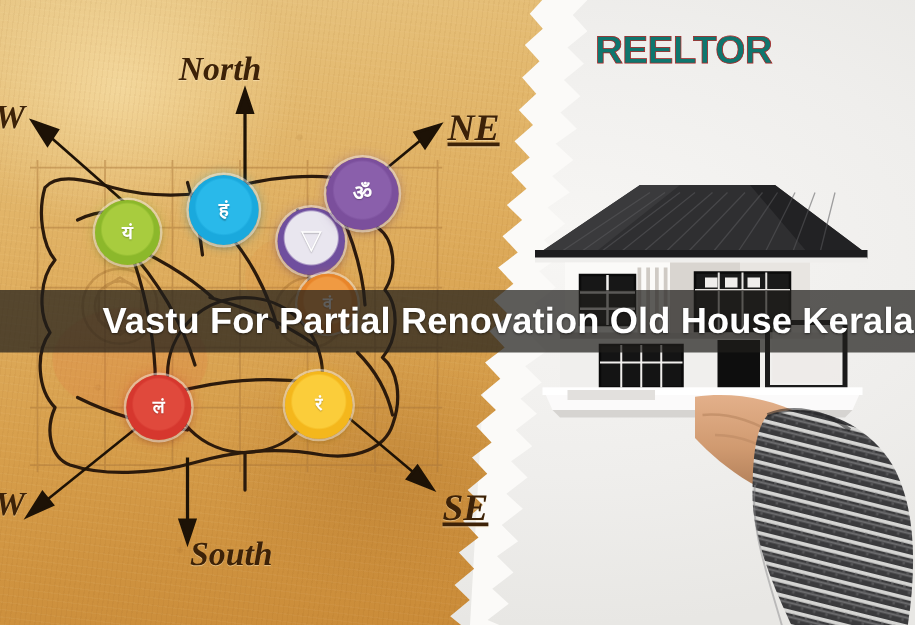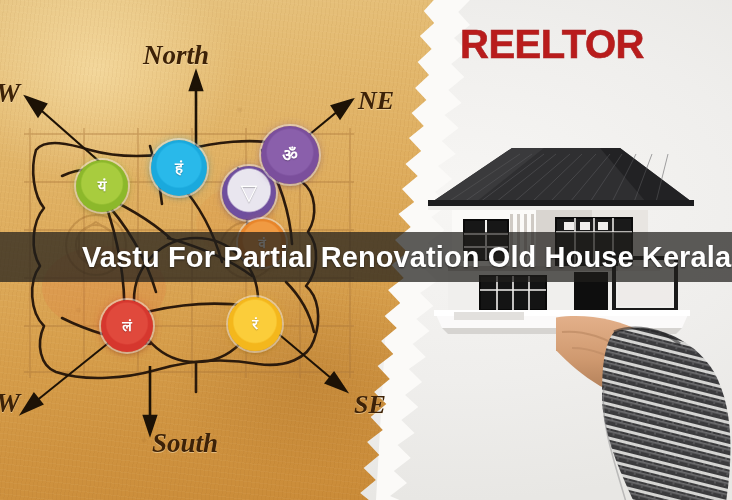--- a/index.html
+++ b/index.html
@@ -86,43 +86,43 @@
     font-family:"Liberation Sans",sans-serif;
     font-weight:700;
     font-size:29px;
     letter-spacing:.1px;
     white-space:nowrap;
     text-shadow:0 1px 2px rgba(0,0,0,.55);
   }
 
   
   .logo{
-    position:absolute;left:460px;top:24px;
+    position:absolute;left:476px;top:24px;
     font-family:"Liberation Sans",sans-serif;
     font-weight:700;
-    font-size:40px;
+    font-size:31px;
     line-height:1;
     letter-spacing:-.5px;
-    color:#b91c1c;
+    color:#0f766e;
     -webkit-text-stroke:.6px #a92222;
   }
 
   
   .dir{
     position:absolute;
     font-family:"Liberation Serif",serif;
     font-style:italic;
     font-weight:700;
     color:#3d2208;
     text-shadow:0 1px 0 rgba(255,238,200,.45);
     white-space:nowrap;
     text-align:right;
   }
   .dir.lg{font-size:27px;}
-  .dir.sm{font-size:26px;}
+  .dir.sm{font-size:30px;text-decoration:underline;}
 </style>
 </head>
 <body>
 
 <div id="stage">
 
   <svg width="0" height="0" style="position:absolute" aria-hidden="true">
     <defs>
 
       <clipPath id="tearclip" clipPathUnits="objectBoundingBox">

